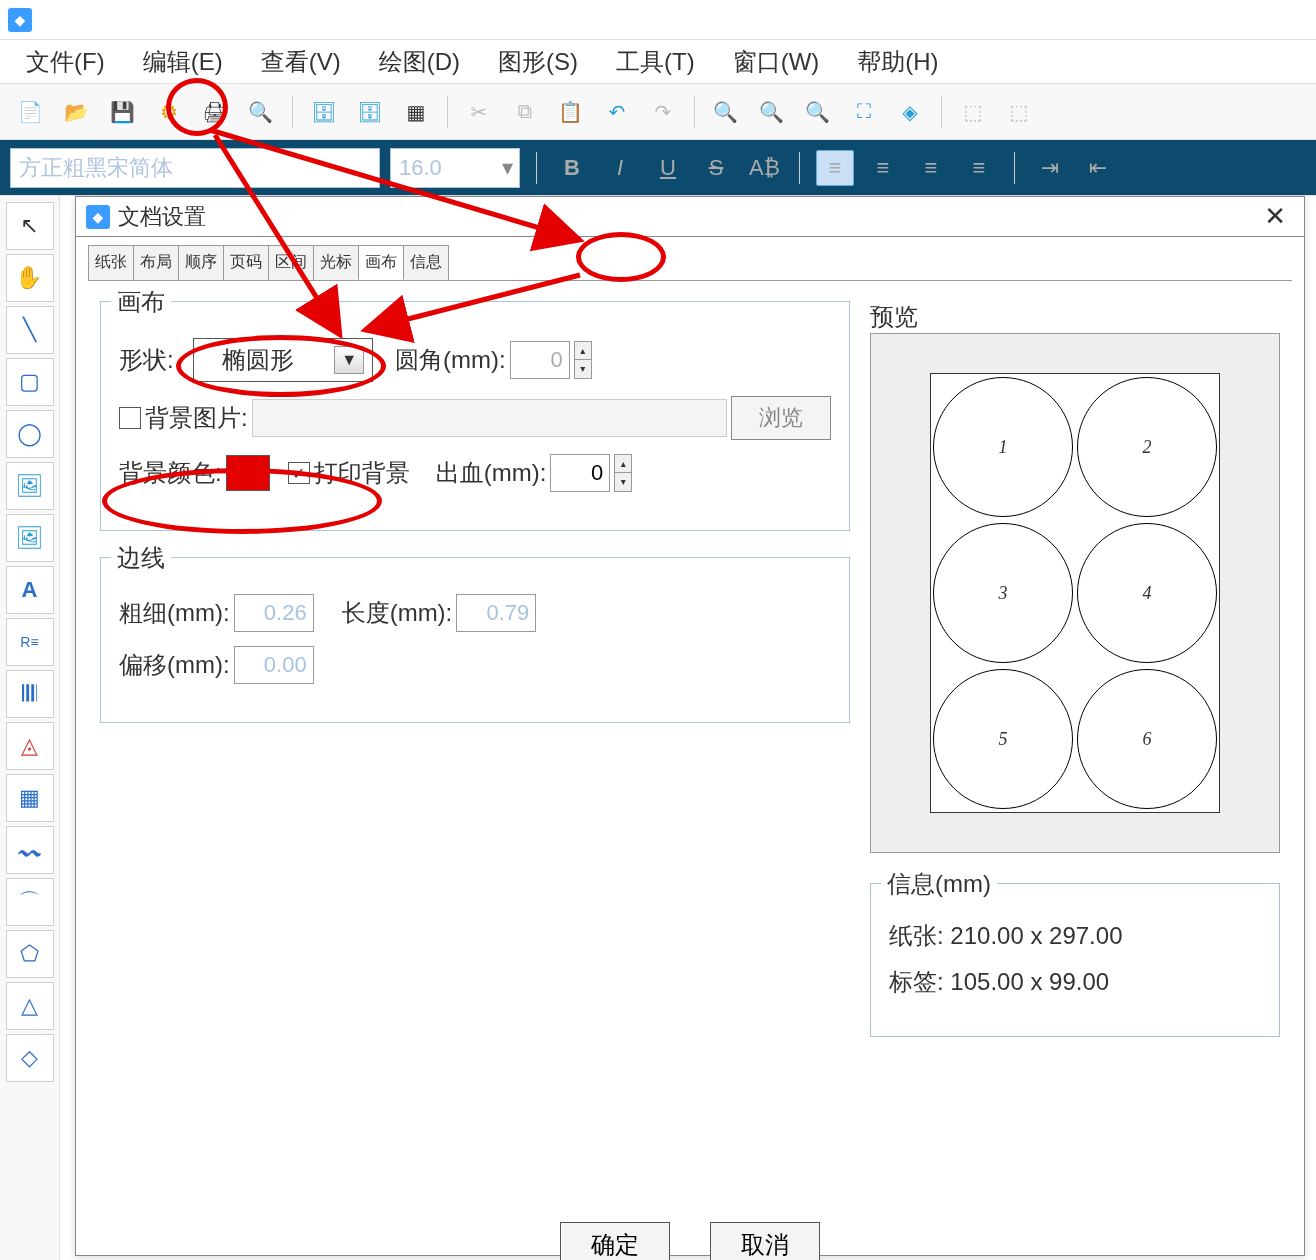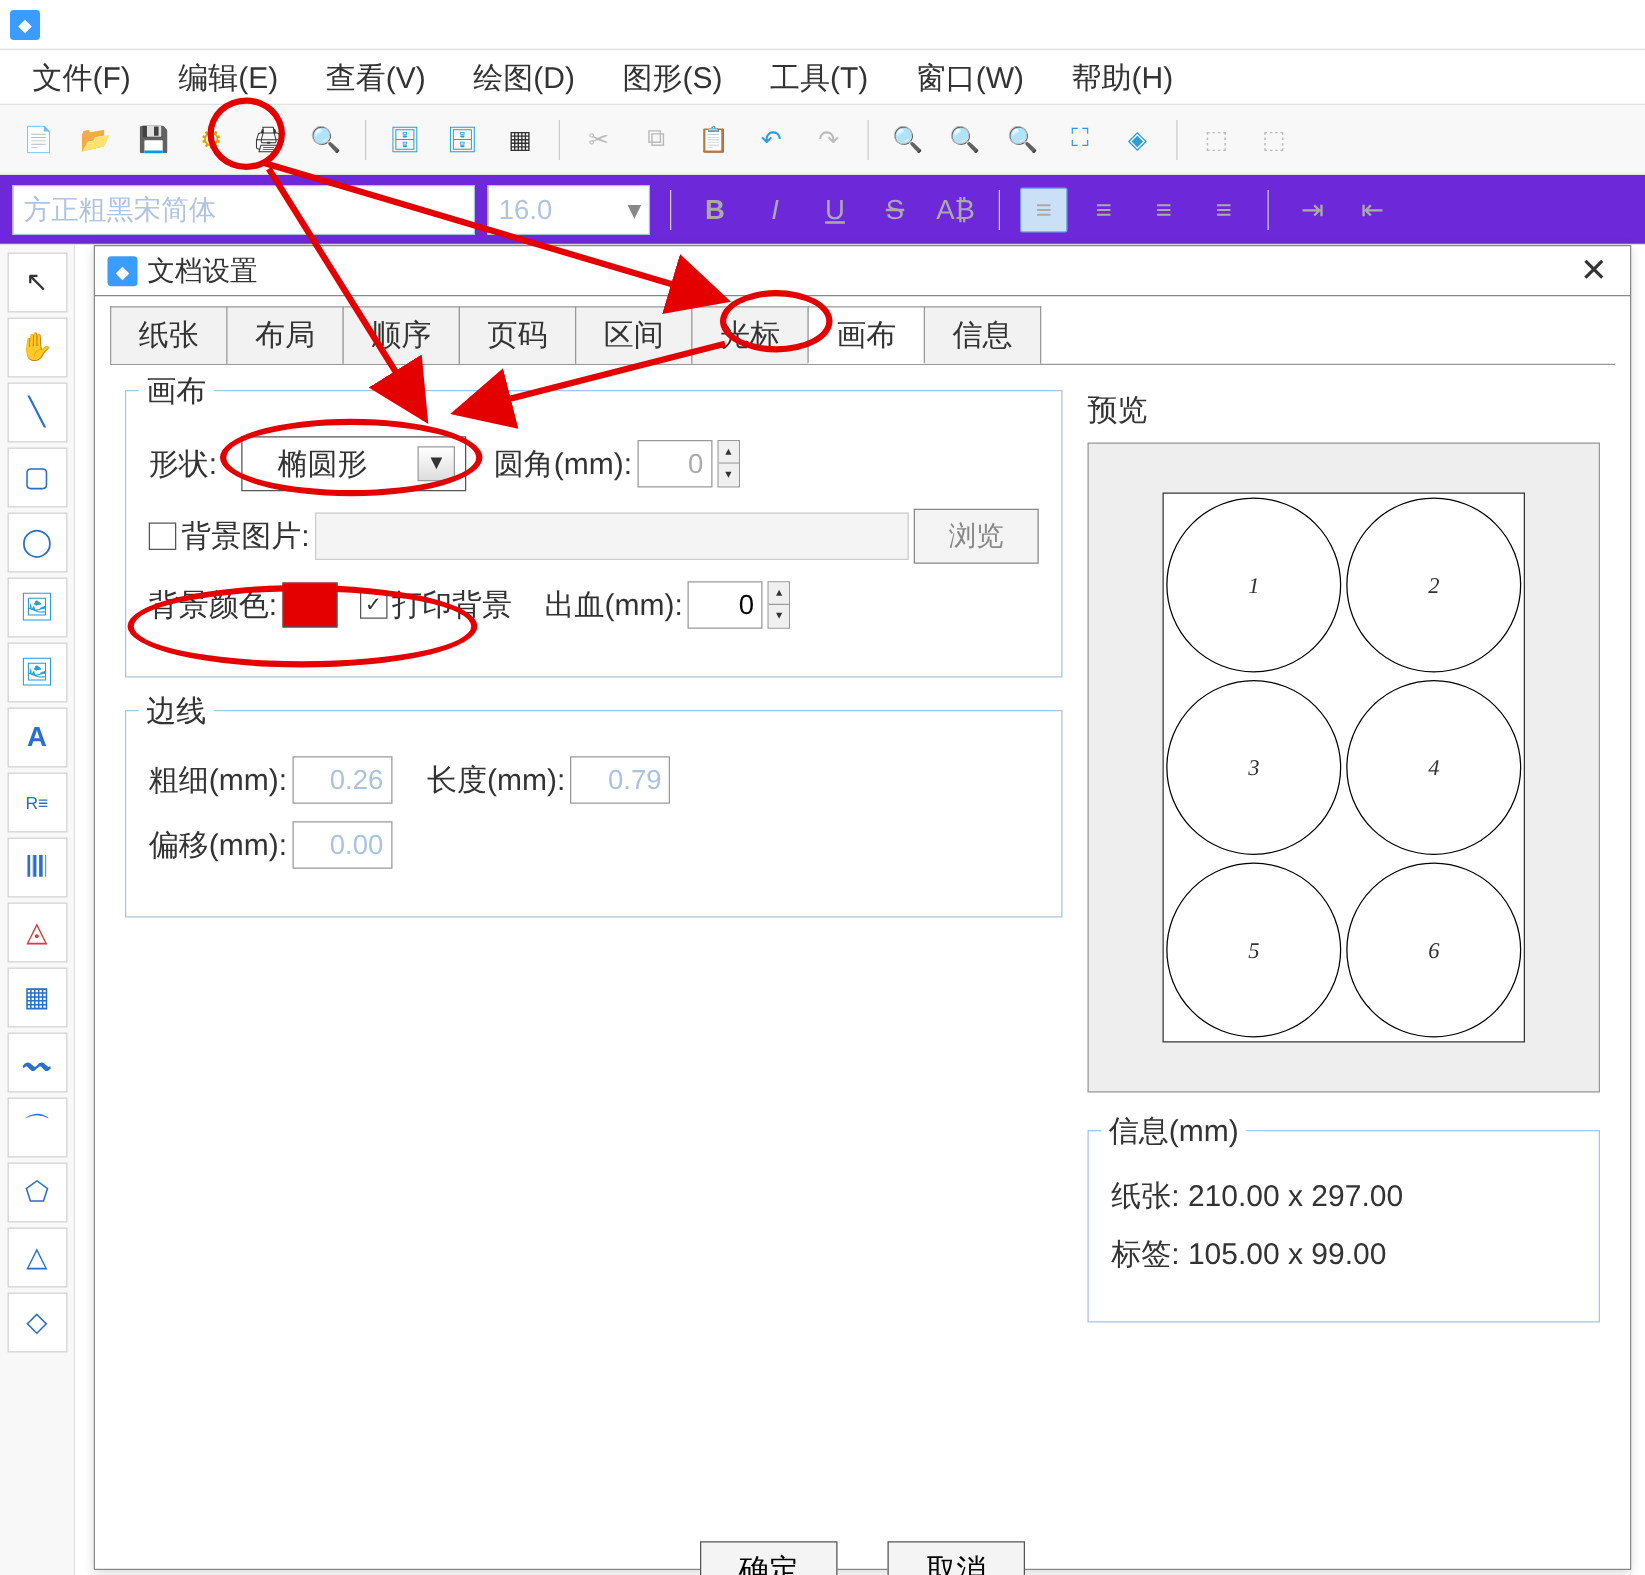--- a/index.html
+++ b/index.html
@@ -4,53 +4,53 @@
 <style>
 *{box-sizing:border-box;margin:0;padding:0;font-family:"Microsoft YaHei","SimSun",sans-serif}
 body{background:#fff;width:1316px;height:1260px;overflow:hidden;font-size:20px;color:#333;position:relative}
 .titlebar{height:40px;display:flex;align-items:center;padding:0 8px;gap:8px;border-bottom:1px solid #e0e0e0}
 .app-icon{width:24px;height:24px;background:#3b9cff;border-radius:3px;display:flex;align-items:center;justify-content:center;color:#fff;font-size:14px}
 .menubar{height:44px;display:flex;align-items:center;padding:0 10px;gap:6px;border-bottom:1px solid #e0e0e0;font-size:24px}
 .menubar span{padding:4px 8px;cursor:pointer}
 .toolbar{height:56px;display:flex;align-items:center;padding:0 10px;gap:4px;border-bottom:1px solid #e0e0e0;background:#f8f8f8}
 .tbtn{width:42px;height:42px;display:flex;align-items:center;justify-content:center;border:1px solid transparent;border-radius:2px;cursor:pointer;font-size:20px}
 .tsep{width:1px;height:32px;background:#ccc;margin:0 6px}
-.fmtbar{height:56px;display:flex;align-items:center;padding:0 10px;gap:10px;border-bottom:1px solid #e0e0e0;background:#6d28d9;color:#aaa;font-size:22px}
+.fmtbar{height:56px;display:flex;align-items:center;padding:0 10px;gap:10px;border-bottom:1px solid #e0e0e0;background:#0c4a6e;color:#aaa;font-size:22px}
 .fontbox{width:370px;height:40px;border:1px solid #b0c4de;background:#fff;padding:0 8px;display:flex;align-items:center;color:#b0c4de}
 .sizebox{width:130px;height:40px;border:1px solid #b0c4de;background:#fff;padding:0 8px;display:flex;align-items:center;color:#b0c4de;position:relative}
 .sizebox::after{content:"▾";position:absolute;right:6px;color:#888}
 .fmtbtn{width:38px;text-align:center;padding:4px}
 .align-active{background:#c9e0f7;border:1px solid #6ba6dd;border-radius:2px}
 .workspace{display:flex;height:calc(100% - 196px)}
 .sidebar{width:60px;background:#f8f8f8;border-right:1px solid #e0e0e0;display:flex;flex-direction:column;align-items:center;padding-top:4px}
 .stool{width:48px;height:48px;border:1px solid #d0d0d0;margin:2px 0;display:flex;align-items:center;justify-content:center;background:#fff;cursor:pointer;font-size:22px}
 .dialog{position:absolute;left:75px;top:196px;width:1230px;height:1060px;border:1px solid #888;background:#fff;box-shadow:0 2px 8px rgba(0,0,0,.15)}
 .dialog-hdr{height:40px;display:flex;align-items:center;padding:0 10px;gap:8px;border-bottom:1px solid #888;font-size:22px}
 .dialog-hdr .close{margin-left:auto;font-size:26px;cursor:pointer;padding:0 8px}
 .tabs{display:flex;padding:8px 12px 0 12px;gap:0}
-.tab{padding:6px 22px;border:1px solid #999;border-bottom:none;background:#f2f2f2;font-size:24px;cursor:pointer;margin-right:-1px}
+.tab{padding:6px 6px;border:1px solid #999;border-bottom:none;background:#f2f2f2;font-size:16px;cursor:pointer;margin-right:-1px}
 .tab.active{background:#fff;border-bottom:1px solid #fff;position:relative;z-index:2}
 .tab-body{border-top:1px solid #999;margin:0 12px;padding:20px 12px;display:flex;gap:20px;height:calc(100% - 130px)}
 .left-col{flex:1}
 .right-col{width:410px}
 .fieldset{border:1px solid #a8c3e0;padding:22px 18px 24px 18px;margin-bottom:26px;position:relative}
 .fieldset>.legend{position:absolute;top:-16px;left:10px;background:#fff;padding:0 6px;font-size:24px;color:#333}
 .row{display:flex;align-items:center;gap:4px;margin:14px 0;font-size:24px}
 .lbl{min-width:120px;color:#333}
 .combo{width:180px;height:44px;border:1px solid #555;display:flex;align-items:center;padding:0 28px;position:relative;background:#fff}
 .combo::after{content:"▼";position:absolute;right:8px;top:50%;transform:translateY(-50%);font-size:16px;background:linear-gradient(#fff,#ddd);border:1px solid #999;padding:4px 6px}
 .numin{width:80px;height:38px;border:1px solid #999;text-align:right;padding:0 6px;font-size:22px}
 .spin{display:inline-flex;flex-direction:column;border:1px solid #999}
 .spin span{width:16px;height:18px;font-size:10px;text-align:center;line-height:18px;border-bottom:1px solid #999;cursor:pointer;background:#f0f0f0}
 .spin span:last-child{border-bottom:none}
 .txtin{flex:1;height:38px;border:1px solid #ccc;background:#f4f4f4}
 .browse{width:100px;height:44px;border:1px solid #888;background:#f4f4f4;font-size:22px;color:#888}
 .colorsw{width:44px;height:36px;border:1px solid #555}
 .chk{width:22px;height:22px;border:1px solid #555;display:inline-flex;align-items:center;justify-content:center;font-size:16px}
-.preview-lbl{font-size:24px;margin-bottom:10px}
+.preview-lbl{font-size:24px;}
 .preview-box{width:100%;height:520px;border:1px solid #999;background:#eee;padding:10px;display:flex;align-items:center;justify-content:center}
 .sheet{width:290px;height:440px;background:#fff;border:1px solid #333;display:grid;grid-template-columns:1fr 1fr;grid-template-rows:1fr 1fr 1fr;position:relative}
 .cell{display:flex;align-items:center;justify-content:center;position:relative}
 .cell .circle{width:140px;height:140px;border:1.5px solid #000;border-radius:50%;display:flex;align-items:center;justify-content:center;font-size:18px;font-style:italic;font-family:serif}
 .info-line{font-size:24px;margin:14px 0}
 .dlg-buttons{display:flex;gap:40px;justify-content:center;padding:14px 0}
 .dbtn{width:110px;height:46px;border:1px solid #555;background:#f4f4f4;font-size:24px;cursor:pointer}
 .red-circle{position:absolute;border:5px solid #e40000;border-radius:50%;pointer-events:none;z-index:50}
 .red-arrow{position:absolute;z-index:49;pointer-events:none}
 </style>

